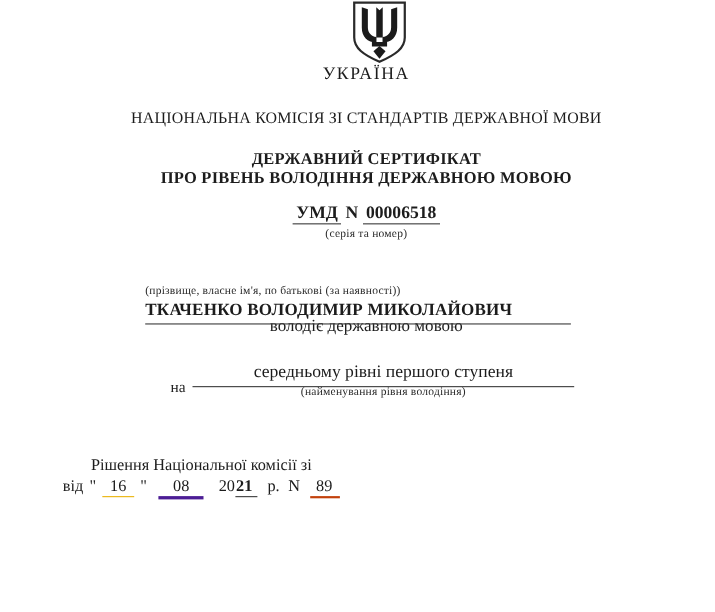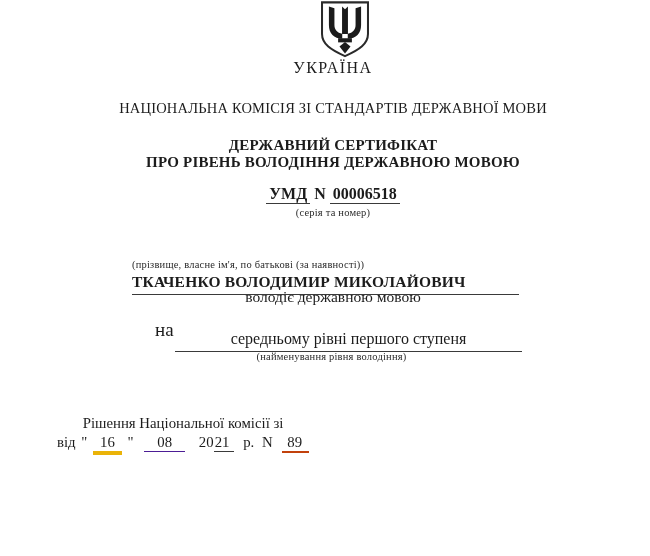--- a/index.html
+++ b/index.html
@@ -48,40 +48,40 @@
     text-align: left;
     border-bottom: 1.2px solid #3a3a3a;
     padding-bottom: 3px;
     font-size: 15.5px; font-weight: bold; letter-spacing: 0.2px; margin-top: 40px;
   }
   .name-caption { left: 132px; top: 259px; width: 387px; text-align: left; }
   .statement {
     top: 288px; left: 0; width: 100%;
     font-size: 15.5px;
   }
-  .level-prep { left: 155px; top: 319px; font-size: 19px; }
+  .level-prep { left: 155px; top: 345px; font-size: 14px; }
   .level-box {
     left: 175px; top: 330px; width: 347px;
     text-align: center;
     border-bottom: 1.2px solid #3a3a3a;
     padding-bottom: 3px;
     font-size: 16px;
   }
-  .level-caption { left: 158px; top: 351px; width: 347px; text-align: center; }
+  .level-caption { left: 175px; top: 351px; width: 347px; text-align: center; }
   .decision {
     left: 57px; top: 414px;
     font-size: 14.8px; line-height: 18.5px;
     text-align: center;
   }
   .date-line { white-space: nowrap; }
   .date-line .q { margin: 0 2px; }
-  .date-line .d-day { border-bottom: 4px solid #eab308; padding: 0 7px 1px 7px; }
-  .date-line .d-month { border-bottom: 1px solid #4c1d95; padding: 0 13px 1px 13px; margin: 0 5px; }
+  .date-line .d-day { border-bottom: 1px solid #eab308; padding: 0 7px 1px 7px; }
+  .date-line .d-month { border-bottom: 3px solid #4c1d95; padding: 0 13px 1px 13px; margin: 0 5px; }
   .date-line .d-century { margin-left: 5px; margin-top: 37px; }
-  .date-line .d-year { border-bottom: 1px solid #3a3a3a; padding: 0 5px 1px 1px; }
+  .date-line .d-year { border-bottom: 1px solid #3a3a3a; padding: 0 5px 1px 1px; font-weight: bold; }
   .date-line .r-label { margin: 0 4px 0 5px; }
   .date-line .n-label { margin-right: 6px; }
   .date-line .d-number { border-bottom: 2px solid #c2410c; padding: 0 7px 1px 5px; }
   .emblem { left: 316px; top: 1px; }
   .seal { left: 236px; top: 521px; width: 260px; height: 260px; }
 </style>
 </head>
 <body>
 
 <div class="page">

